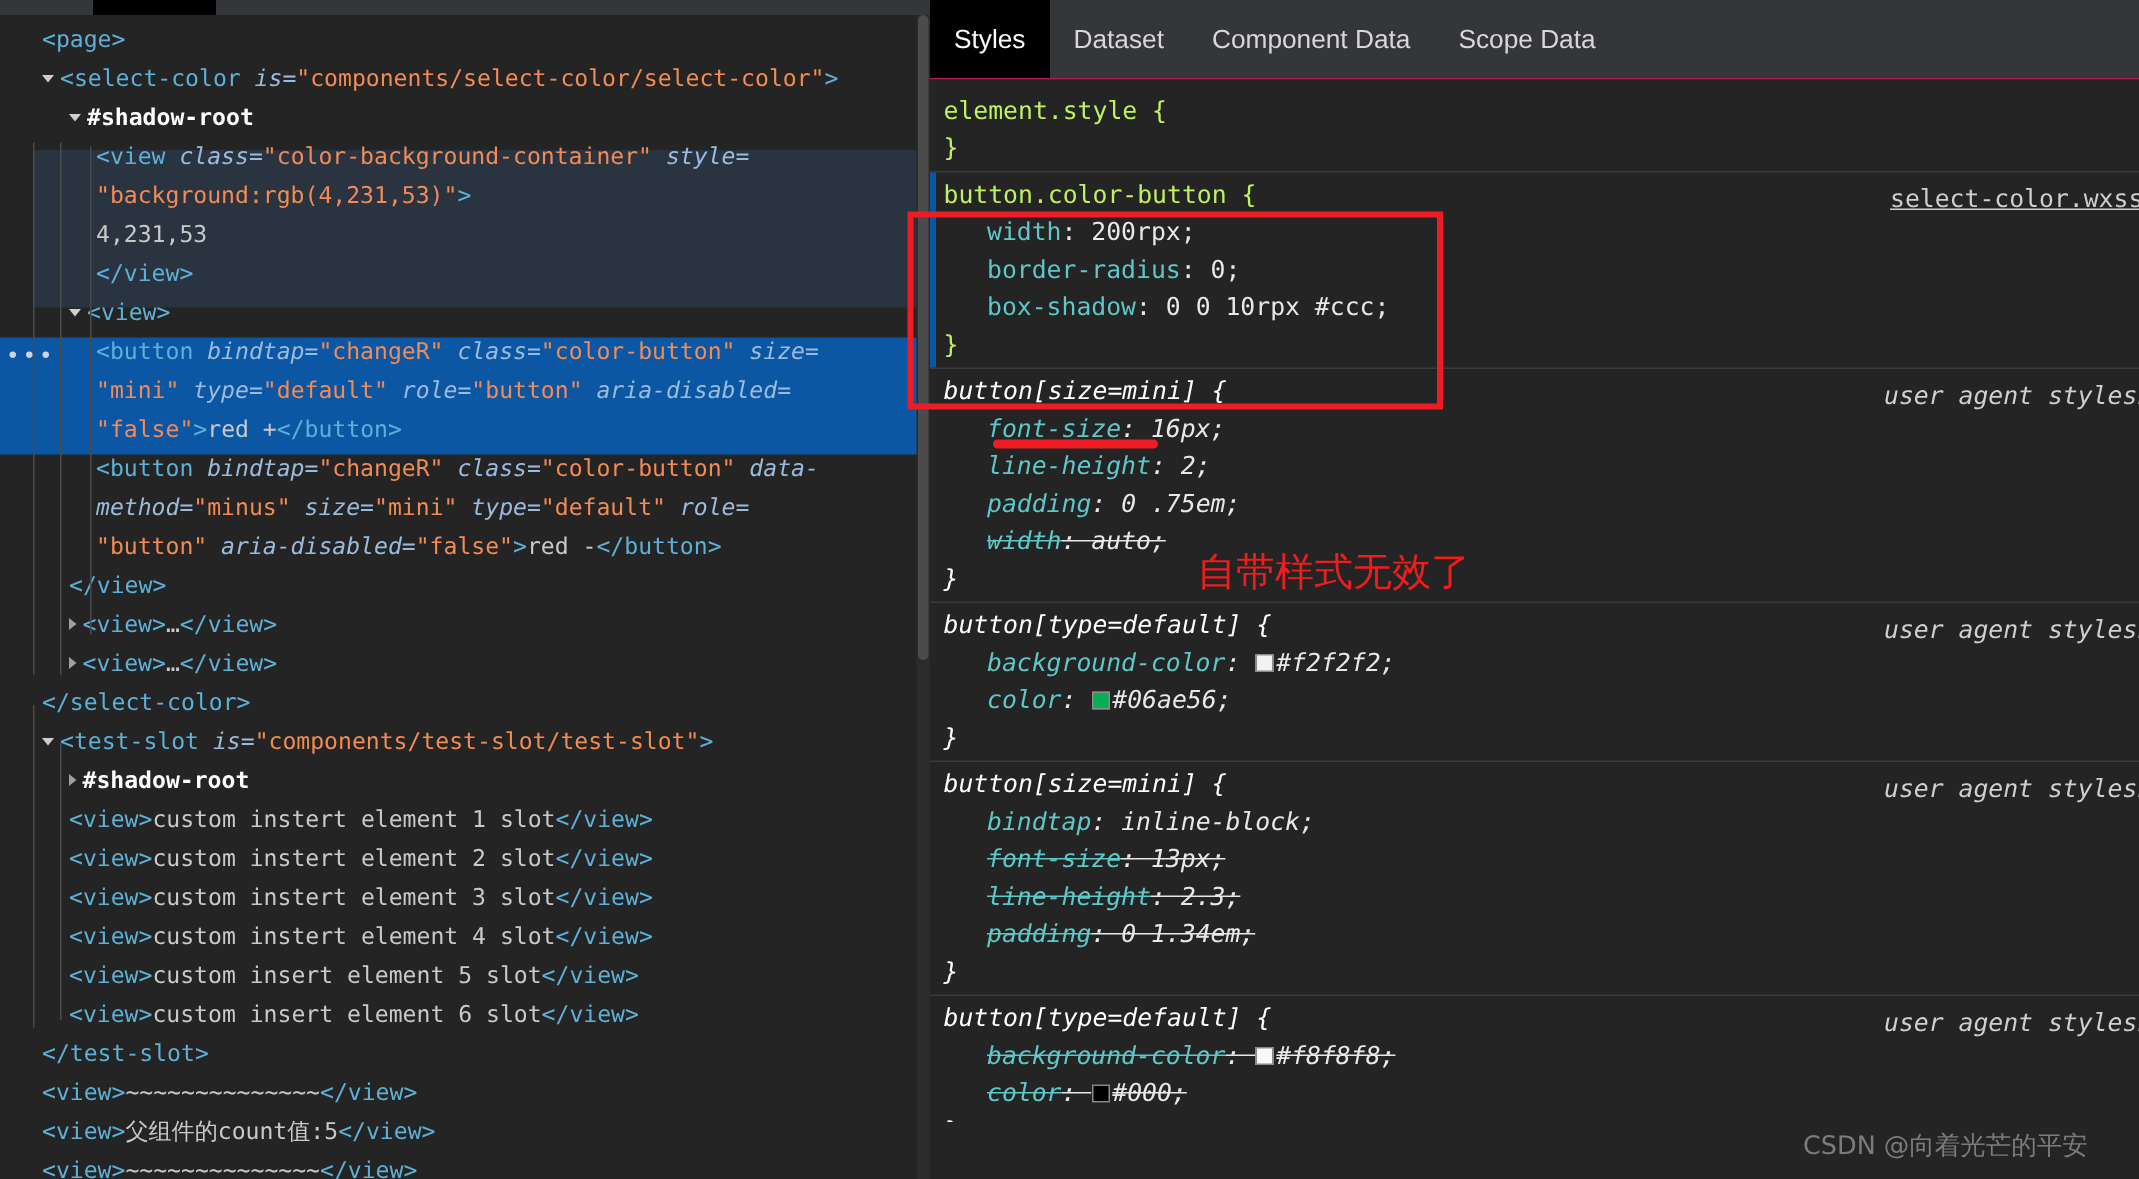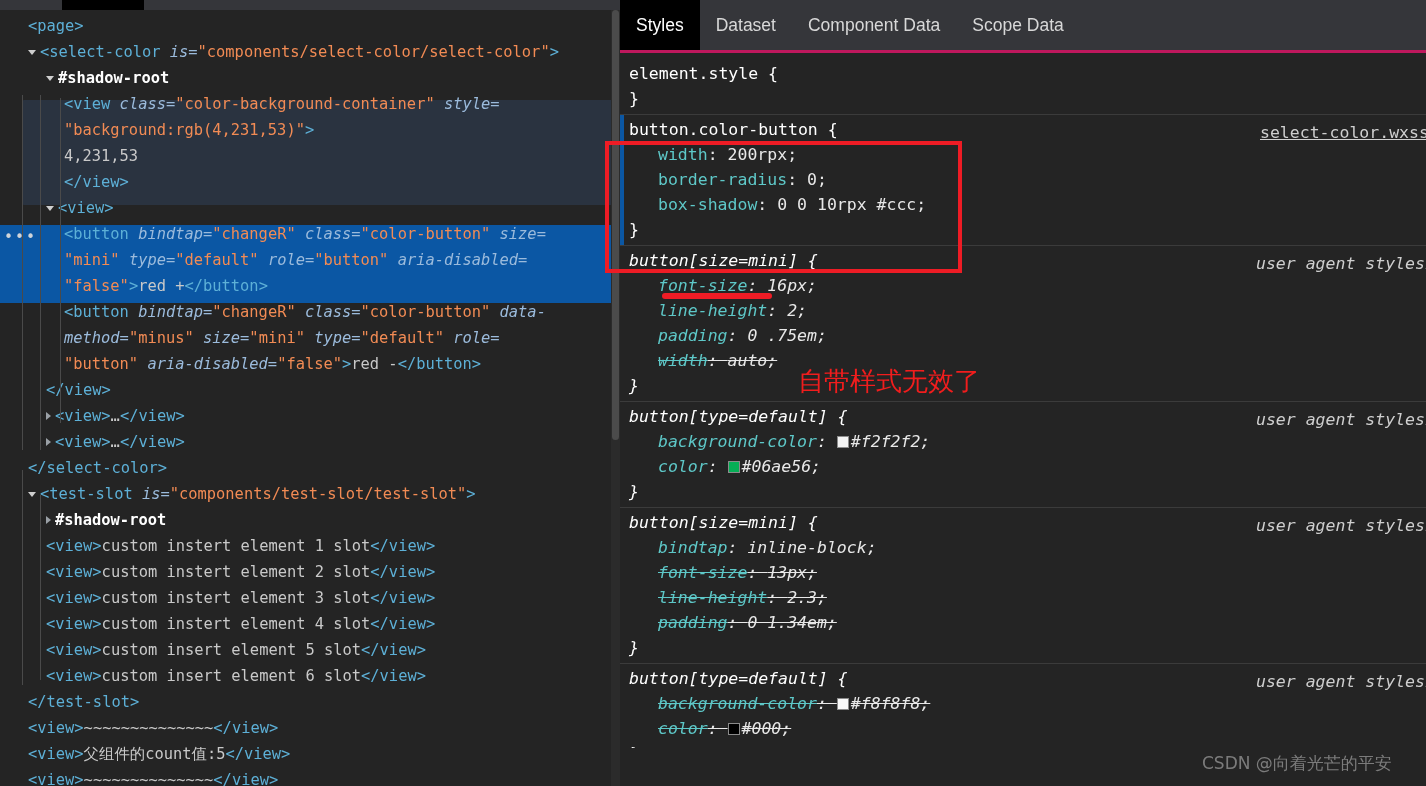--- a/index.html
+++ b/index.html
@@ -136,21 +136,21 @@
     position: relative;
     width: 806px; height: 786px;
     background: #242424;
     overflow: hidden;
   }
   .tabbar {
     height: 53px;
     background: #35363a;
     display: flex;
     align-items: stretch;
-    border-bottom: 3px solid #be185d;
+    border-bottom: 1px solid #be185d;
   }
   .tabbar .tab {
     display: flex;
     align-items: center;
     padding: 0 16px;
     color: #d8d8d8;
     font-family: "Liberation Sans", sans-serif;
     font-size: 17.5px;
     white-space: nowrap;
   }
@@ -232,21 +232,21 @@
     font-size: 16.5px;
     line-height: 25px;
     color: #d4d4d4;
     padding-left: 9px;
   }
   .cssline.indent { padding-left: 38px; }
   .ua { font-style: italic; }
   .prop { color: #5ec8c8; text-align: right; }
   .prop.ua { color: #5ec8c8; font-style: italic; }
   .pval { color: #e8e8e8; }
-  .sel { color: #ffffff; }
+  .sel { color: #bef264; }
   .sel.ua { color: #ffffff; font-style: italic; }
   .strike { text-decoration: line-through; }
   .origin-wrap {
     position: absolute;
     top: 3px; left: 0; right: 0;
     height: 25px;
     overflow: hidden;
   }
   .origin-inner {
     position: absolute;

